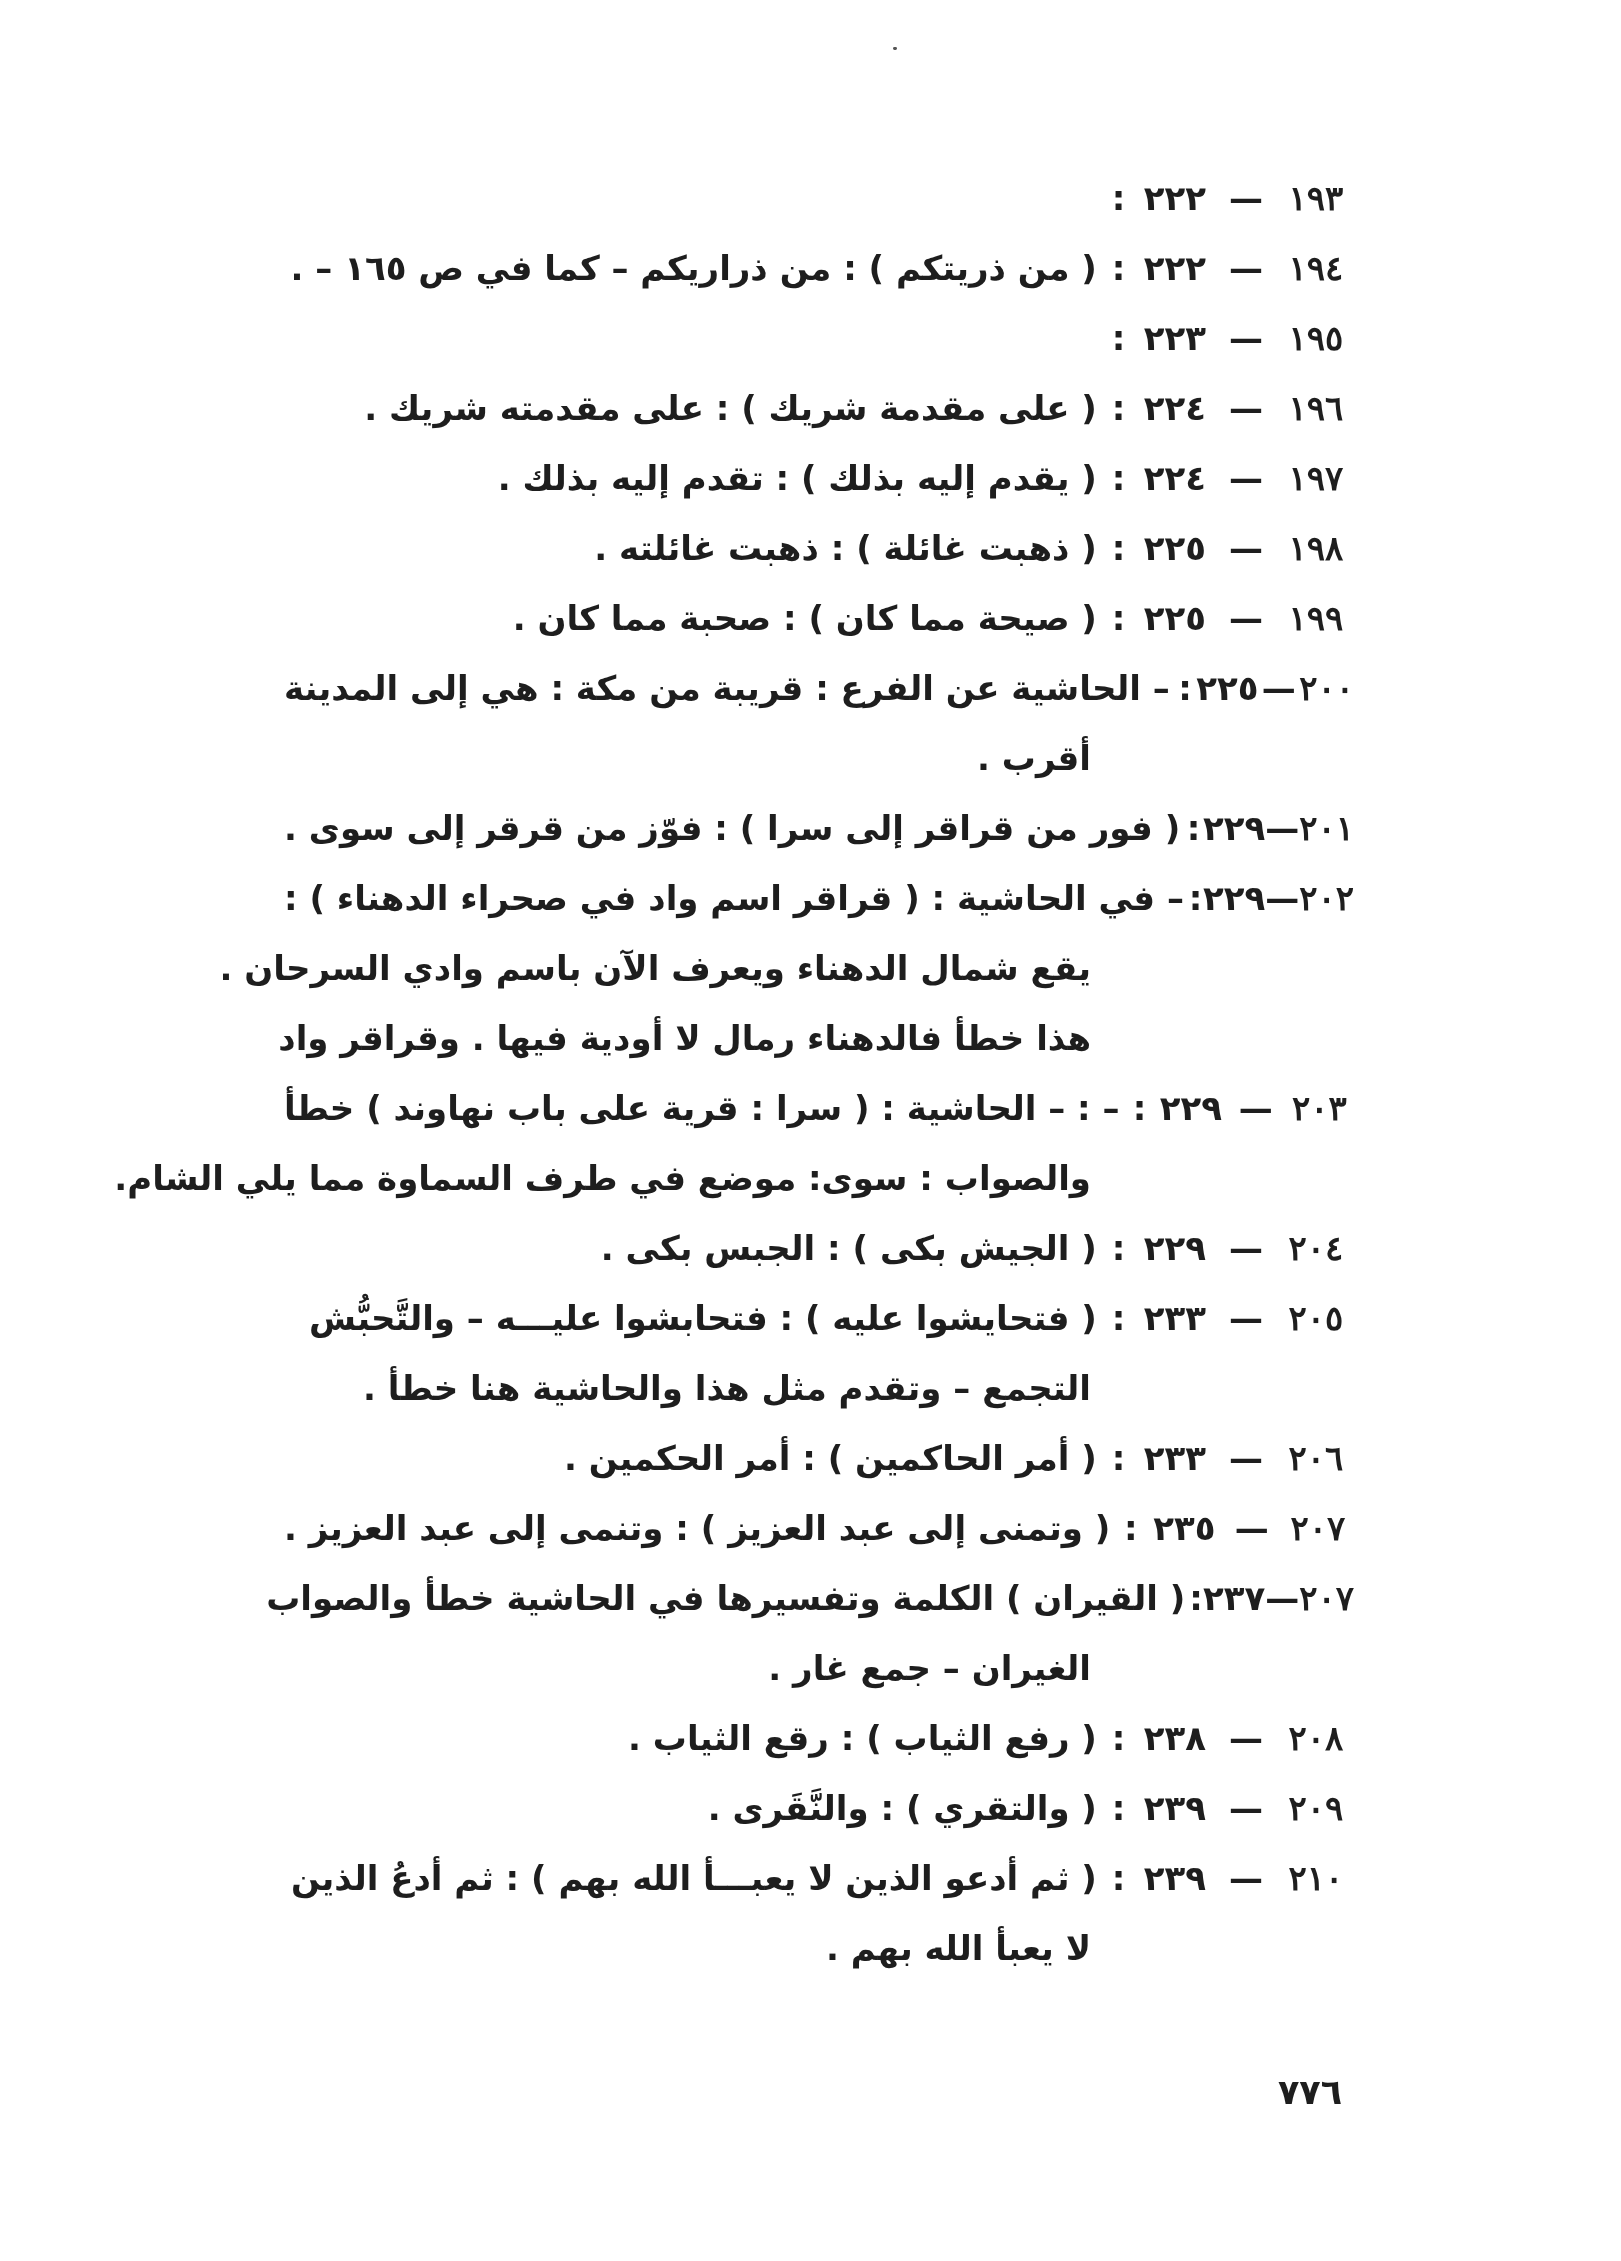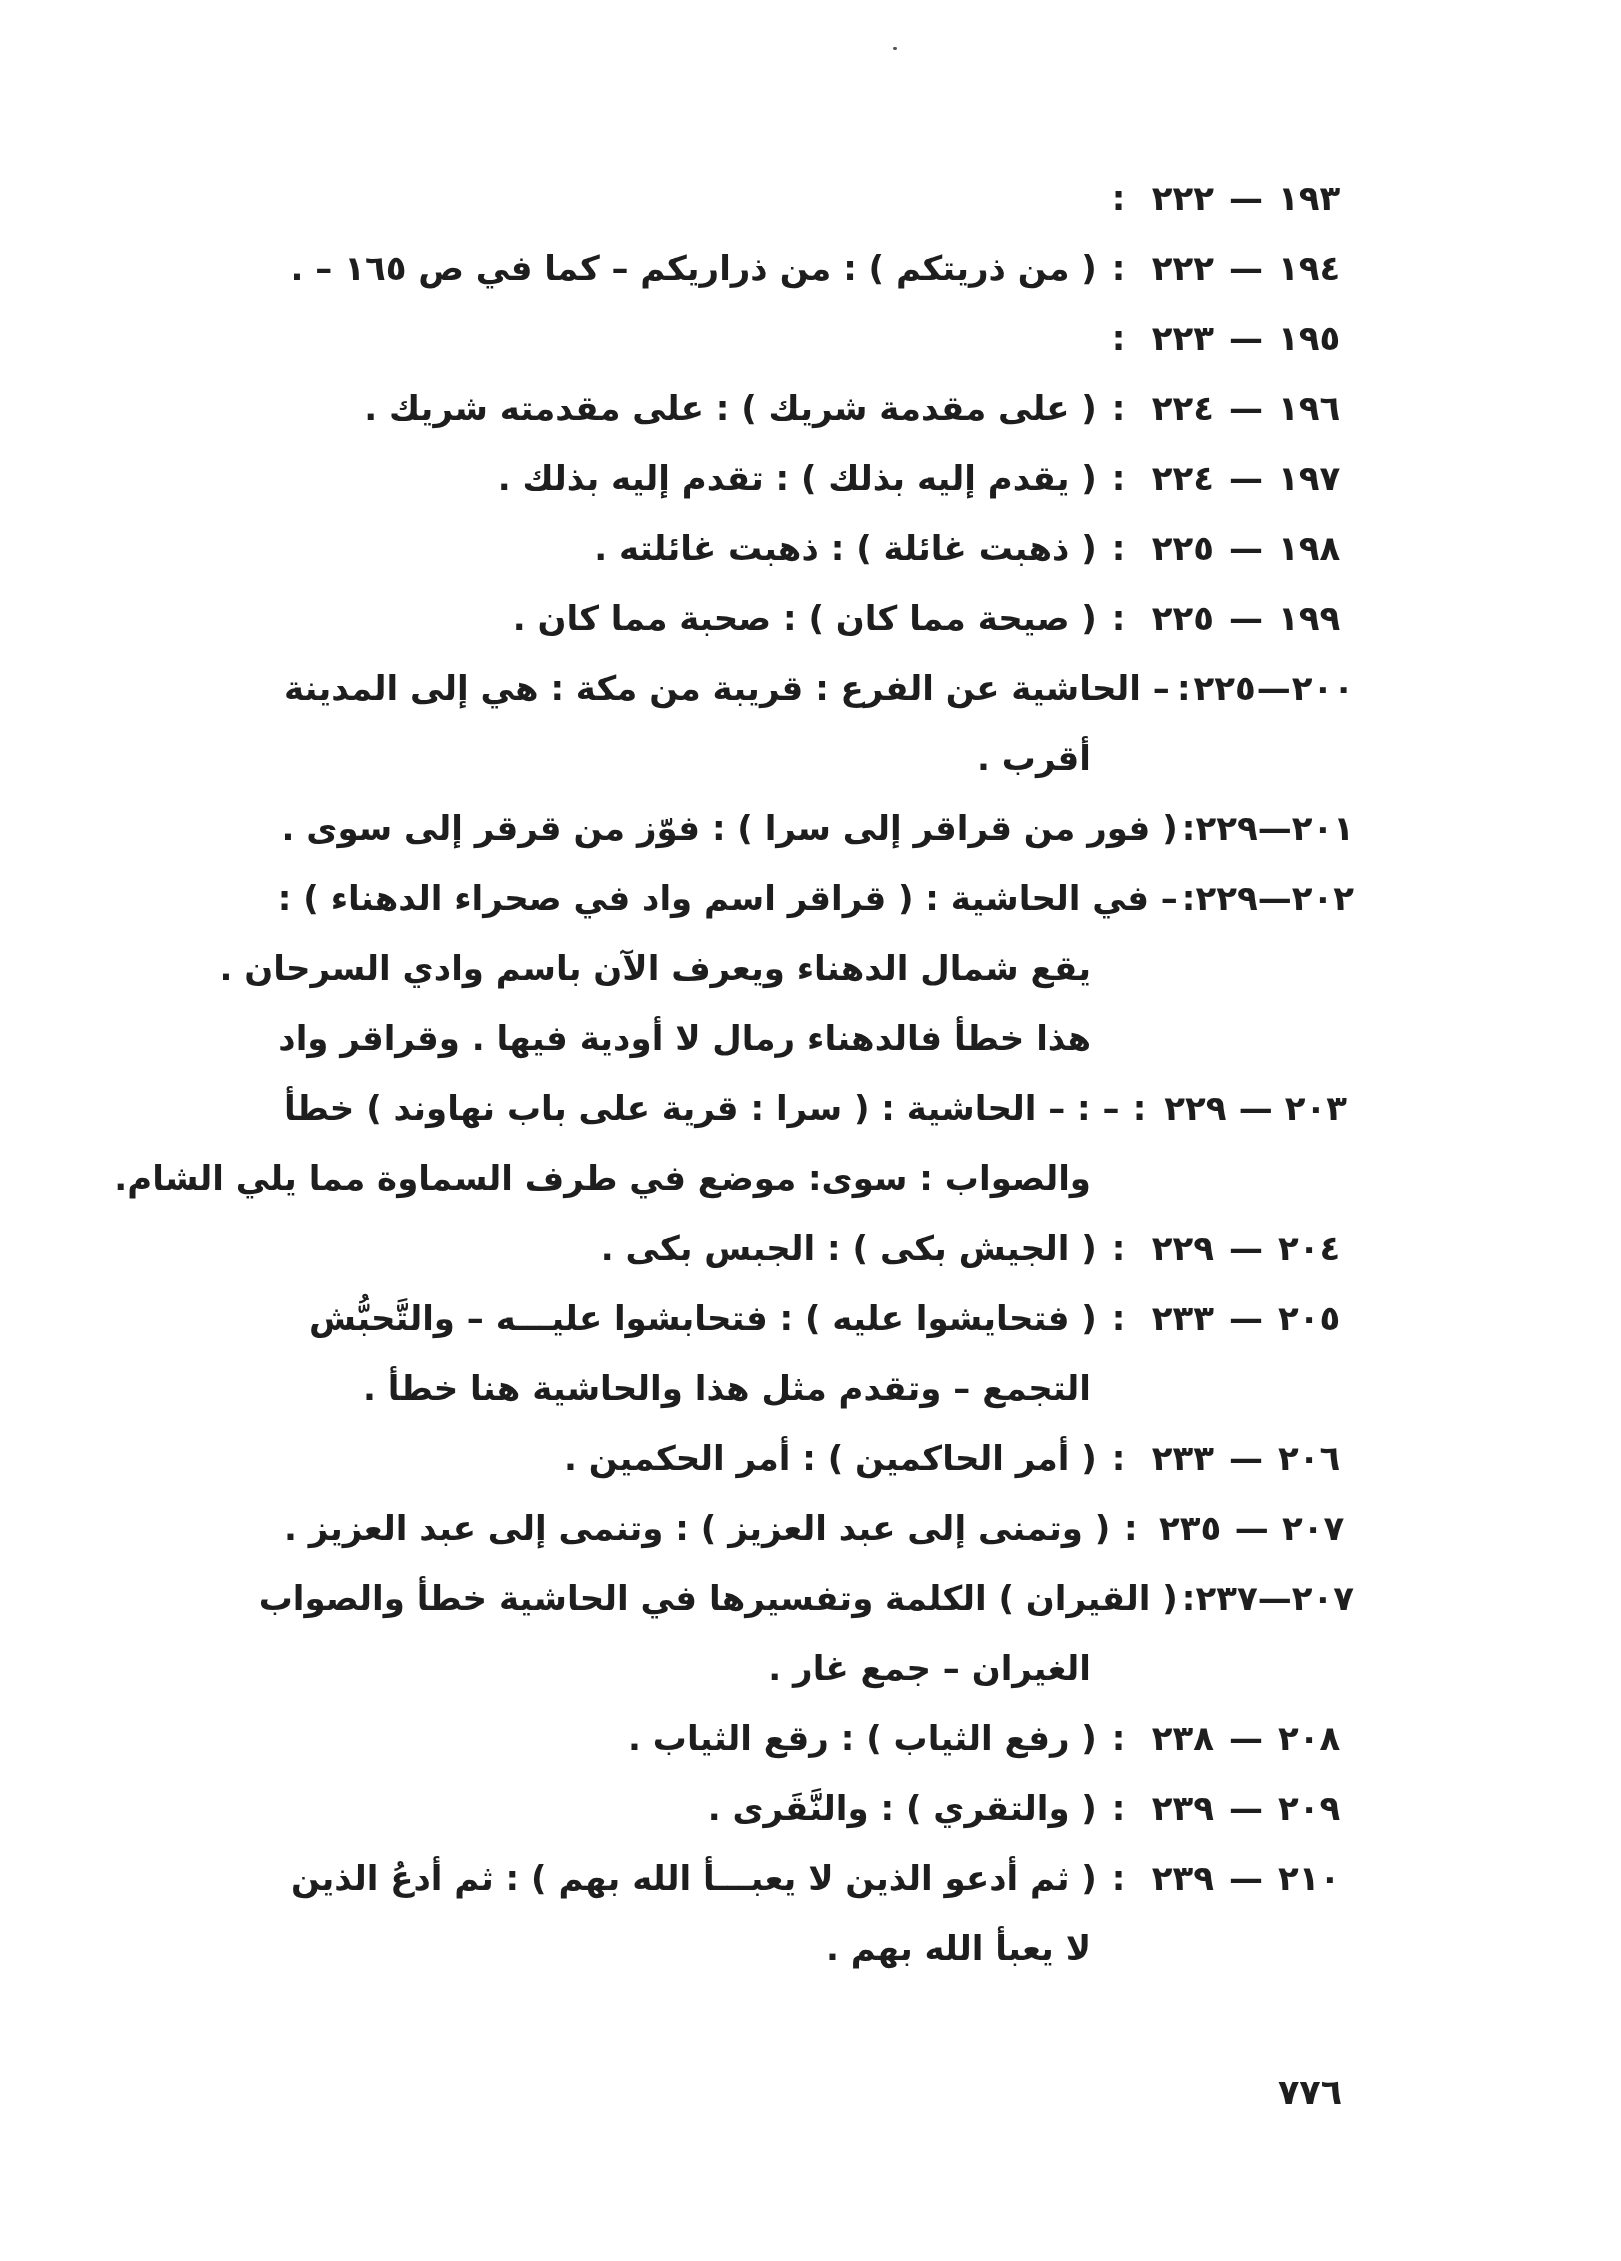--- a/index.html
+++ b/index.html
@@ -49,32 +49,33 @@
       font-size: 34px;
       font-weight: bold;
       white-space: nowrap;
     }
     .line.first {
       justify-content: flex-start;
     }
     .num {
       display: inline-block;
       width: 76px;
-      text-align: left;
+      text-align: center;
       letter-spacing: 2.7px;
+      font-family: Liberation Serif, serif;
     }
     .dash {
       display: inline-block;
       width: 64px;
       text-align: center;
     }
     .pg {
       display: inline-block;
       width: 78px;
-      text-align: right;
+      text-align: center;
       letter-spacing: 2.7px;
     }
     .colon {
       display: inline-block;
       width: 35px;
       text-align: center;
     }
     .text {
       display: inline-block;
       padding-right: 4.1px;

